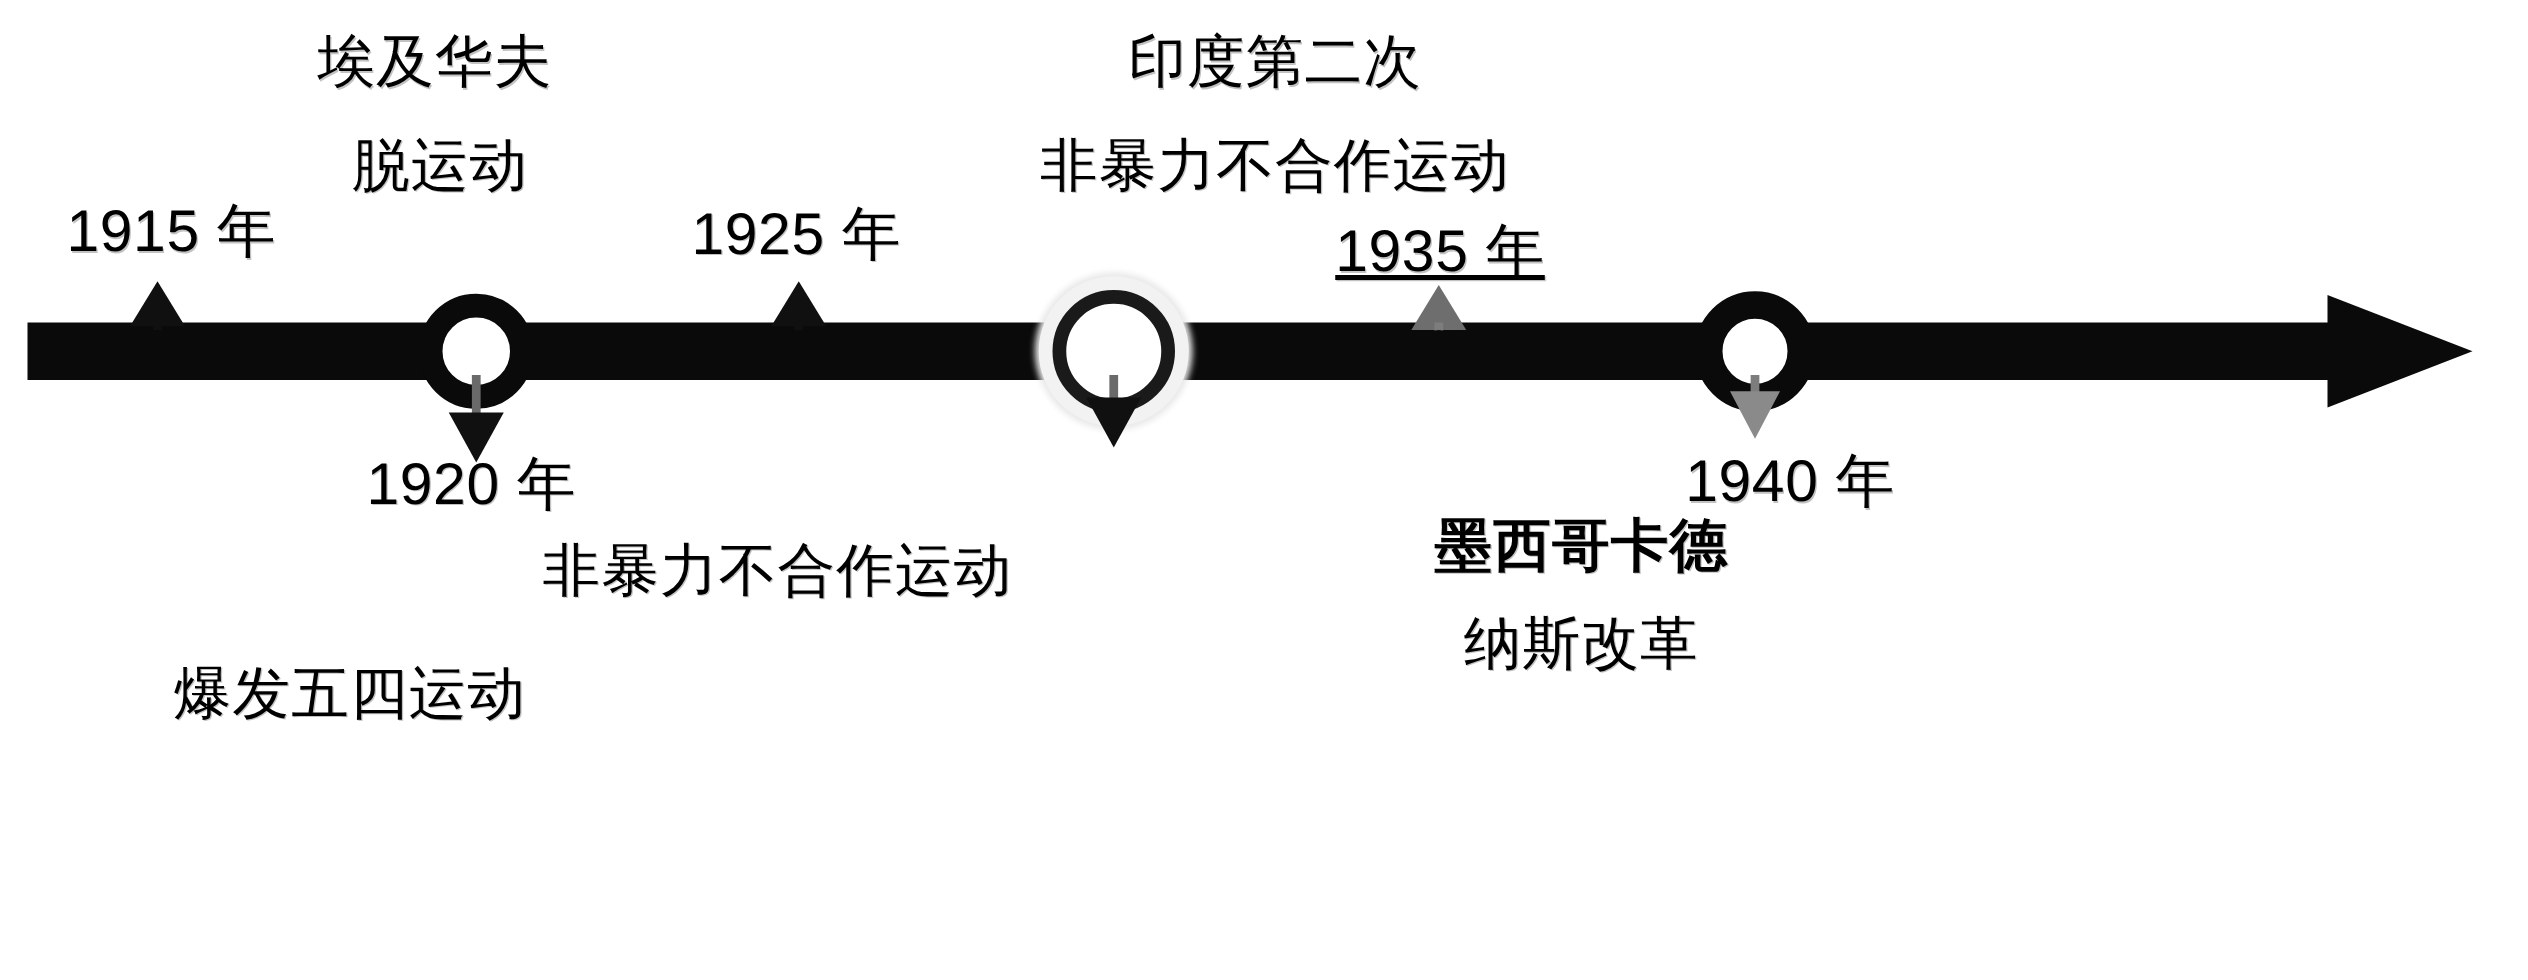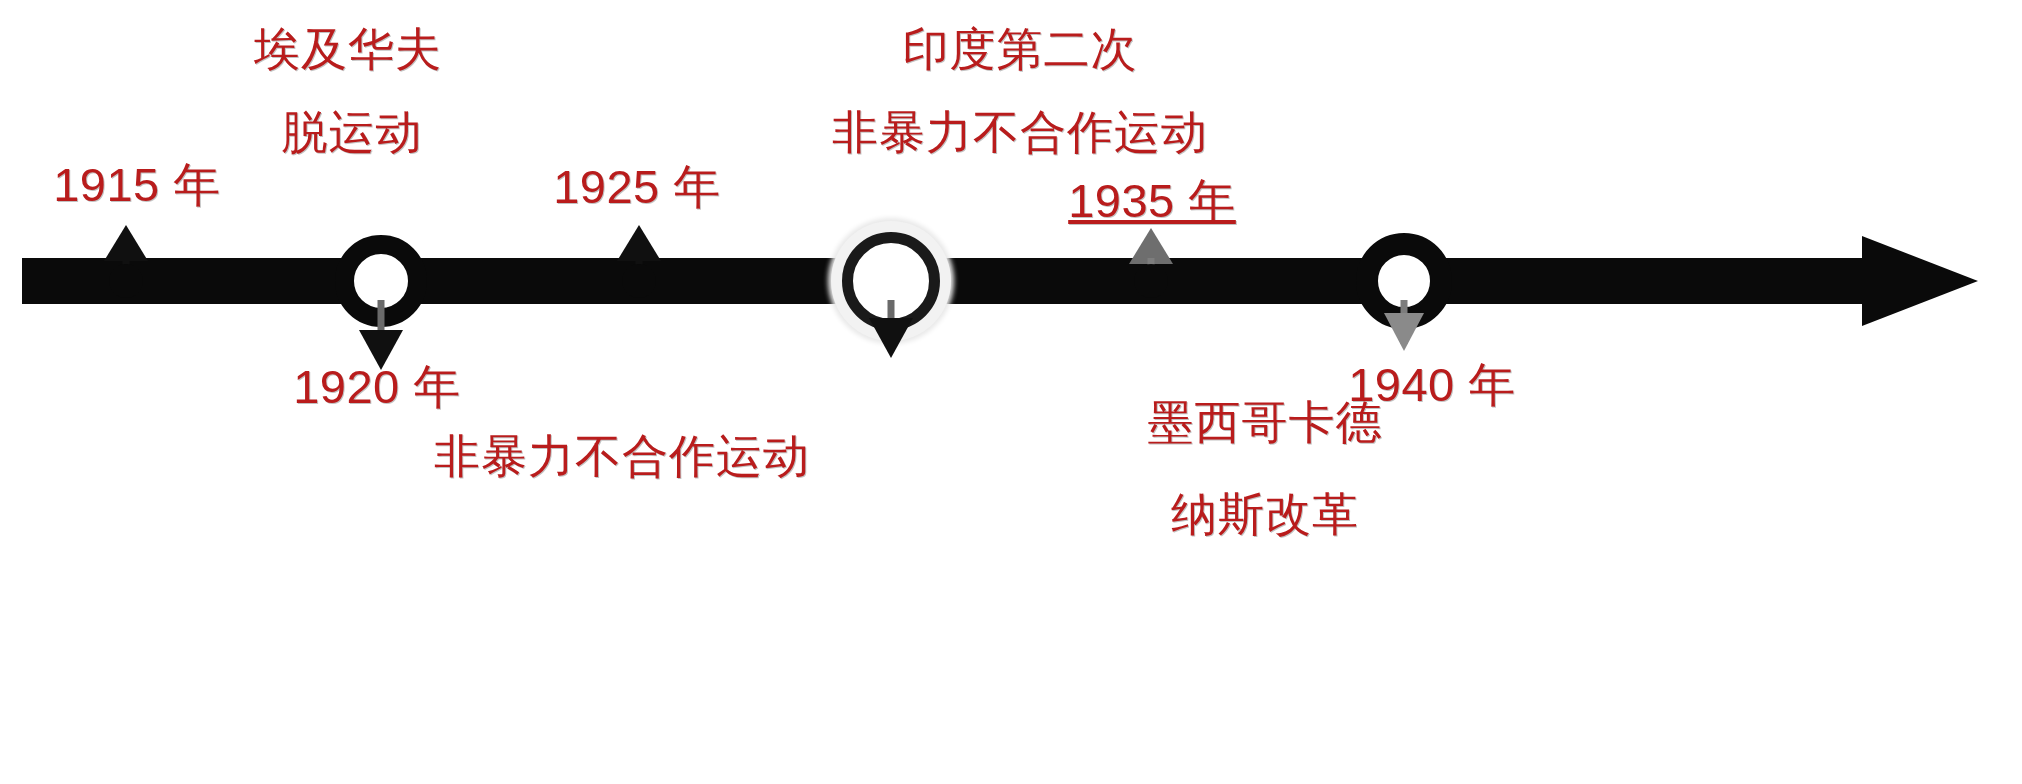--- a/index.html
+++ b/index.html
@@ -105,21 +105,21 @@
   .tri.down-grey {
     border-left: 20px solid transparent;
     border-right: 20px solid transparent;
     border-top: 38px solid #8a8a8a;
   }
 
   
   .lbl {
     position: absolute;
     white-space: nowrap;
-    color: #b91c1c;
+    color: #000000;
     font-size: 45px;
     line-height: 1.05;
     transform: translateX(-50%);
     text-shadow: 1px 1px 0 rgba(120,120,120,.45);
   }
   .lbl.yr {
     font-size: 47px;
     letter-spacing: 0.5px;
   }
   .lbl.cjk {
@@ -165,17 +165,18 @@
   <div class="tri up-grey" style="left:1151px; top:228px;"></div>
   <div class="stem grey" style="left:1151px; top:258px; height:26px;"></div>
   <div class="dot" style="left:1151px; top:281px;"></div>
   <div class="lbl yr" style="left:1152px; top:176px;text-decoration:underline;">1935 年</div>
 
   <div class="ring ring-endcap" style="left:1404px; top:281px;"></div>
   <div class="stem grey" style="left:1404px; top:300px; height:44px;"></div>
   <div class="tri down-grey" style="left:1404px; top:313px;"></div>
   <div class="lbl yr" style="left:1432px; top:360px;">1940 年</div>
 
-  <div class="lbl cjk" style="left:1265px; top:398px;">墨西哥卡德</div>
+  <div class="lbl cjk" style="left:1265px; top:412px;font-weight:bold;">墨西哥卡德</div>
   <div class="lbl cjk" style="left:1265px; top:490px;">纳斯改革</div>
 
+  <div class="lbl cjk" style="left:280px; top:530px;">爆发五四运动</div>
 
 </div>
 
 </body></html>

